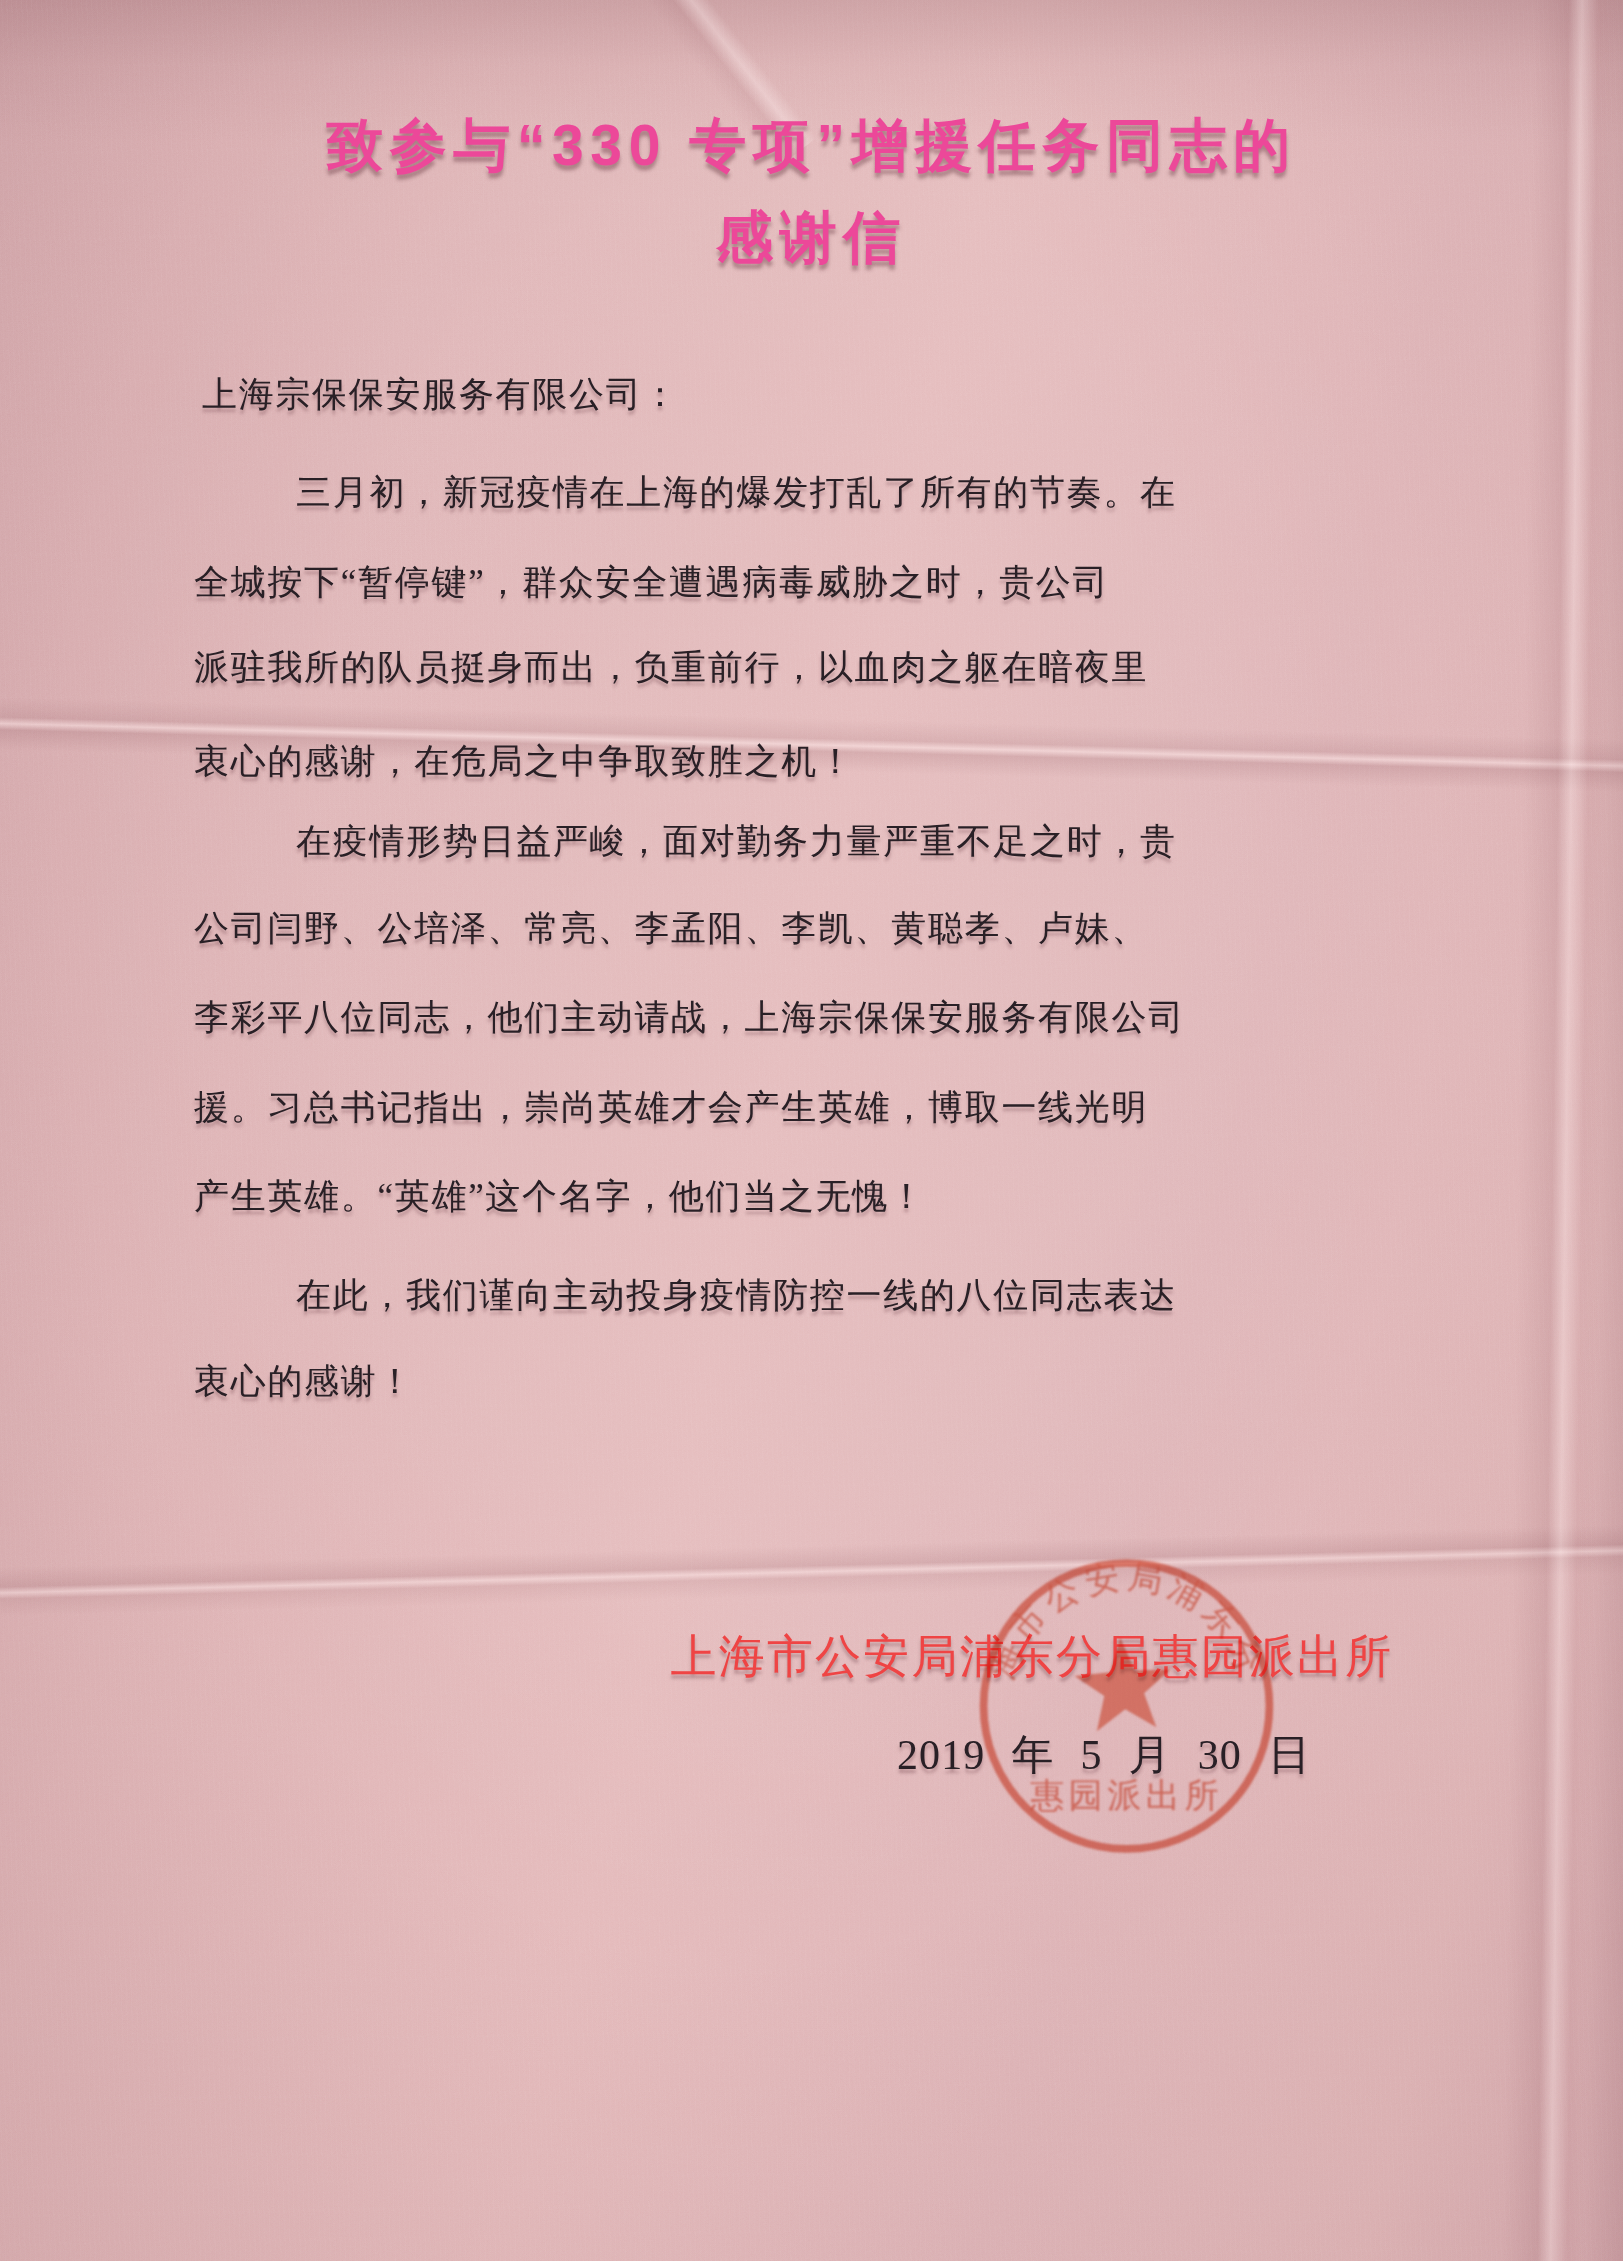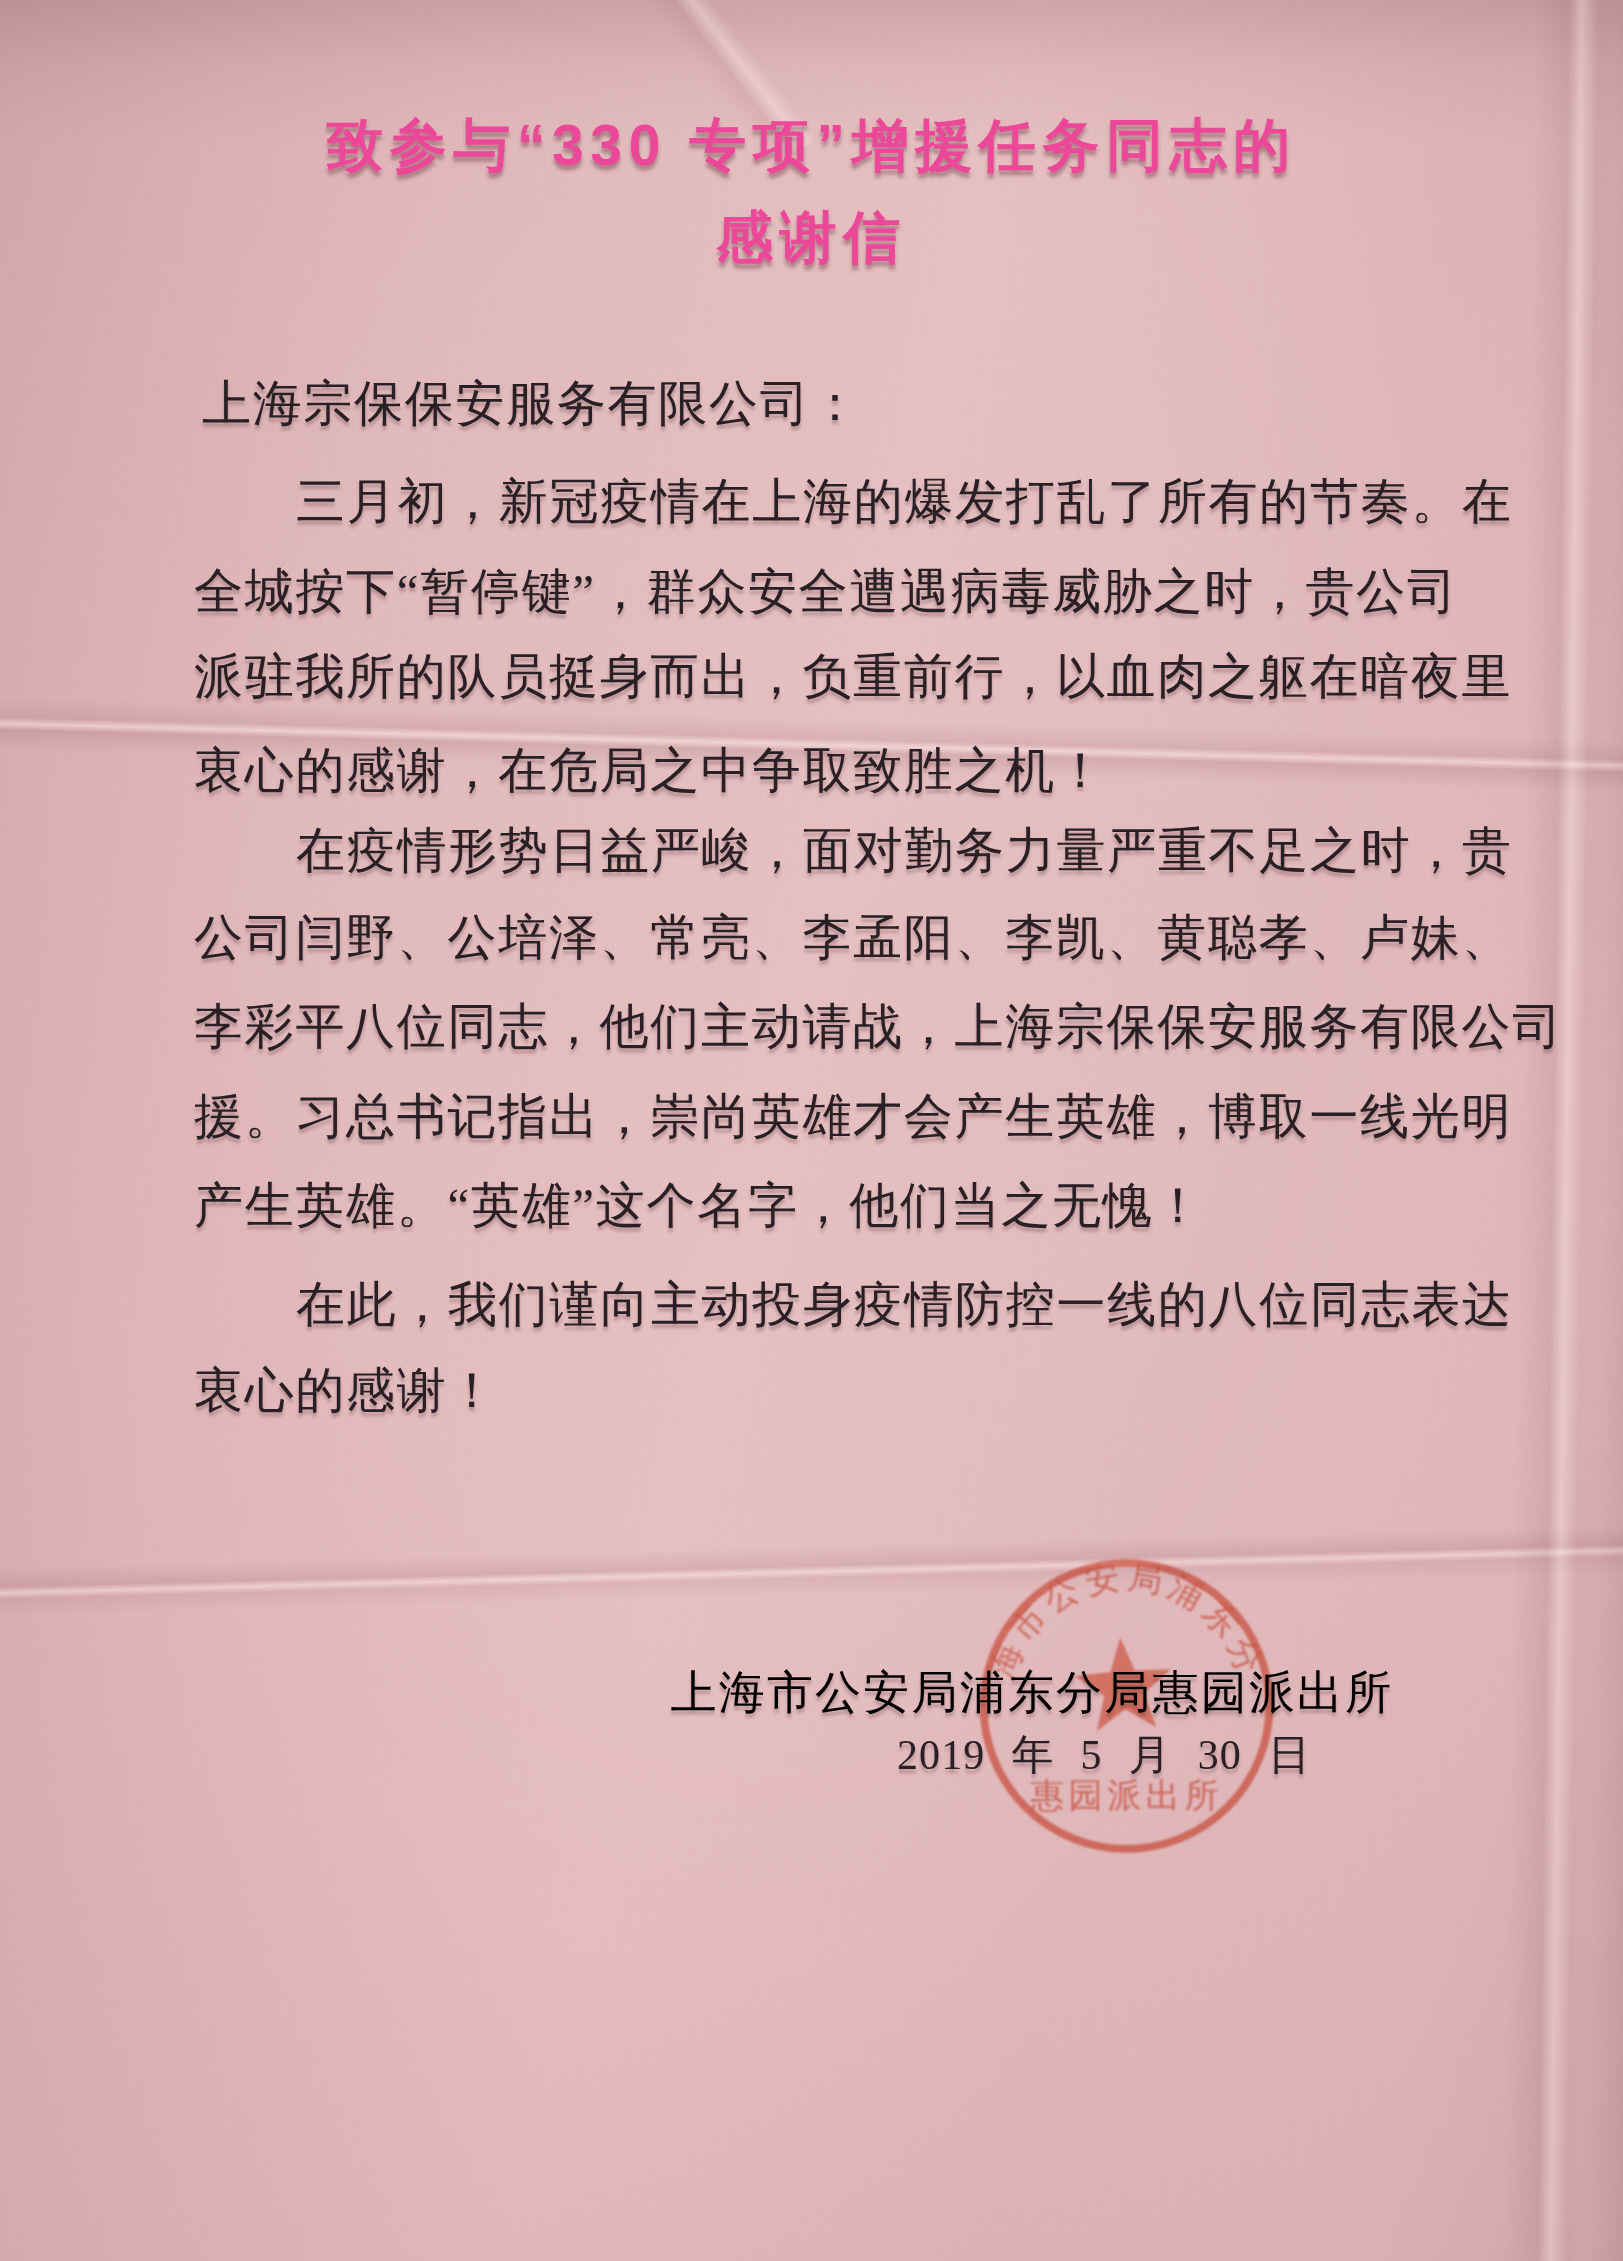--- a/index.html
+++ b/index.html
@@ -31,30 +31,30 @@
   }
   #right-edge-shade{left:1579px;top:0;width:44px;height:2261px;position:absolute;background:linear-gradient(to right, rgba(96,42,52,0) 0%, rgba(96,42,52,0.10) 100%);}
   .title-line{
     position:absolute;left:0;width:1623px;text-align:center;
     font-family:"Liberation Sans", sans-serif;font-weight:700;
     font-size:57px;letter-spacing:6.6px;color:#ec4899;
     text-shadow:0 5px 3.9px rgba(84,38,48,0.38);
     white-space:nowrap;
   }
   .body-line{
-    position:absolute;font-size:49px;letter-spacing:1.7px;white-space:nowrap;
+    position:absolute;font-size:35px;letter-spacing:1.7px;white-space:nowrap;
     color:#29202  6;color:#292026;text-shadow:0 3.9px 3.3px rgba(90,45,55,0.33);
   }
   .left-margin{left:194px;}
   .indented{left:296px;}
   #salutation{left:202px;top:371px;}
   #signature-line{
     position:absolute;left:629px;top:1626px;width:806px;text-align:center;
-    font-size:46px;letter-spacing:2.2px;white-space:nowrap;color:#000000;
-    text-shadow:0 3.9px 3.3px rgba(90,45,55,0.33);z-index:3;margin-top:36px;
+    font-size:46px;letter-spacing:2.2px;white-space:nowrap;color:#ef4444;
+    text-shadow:0 3.9px 3.3px rgba(90,45,55,0.33);z-index:3;
   }
   #date-line{
     position:absolute;left:861px;top:1727px;width:486px;text-align:center;
     font-size:42px;letter-spacing:1.1px;word-spacing:14.4px;white-space:nowrap;color:#292026;
     text-shadow:0 3.9px 3.3px rgba(90,45,55,0.33);z-index:3;
   }
   #official-seal{
     position:absolute;left:972px;top:1549px;width:309px;height:315px;z-index:5;
     mix-blend-mode:multiply;opacity:0.92;
   }

